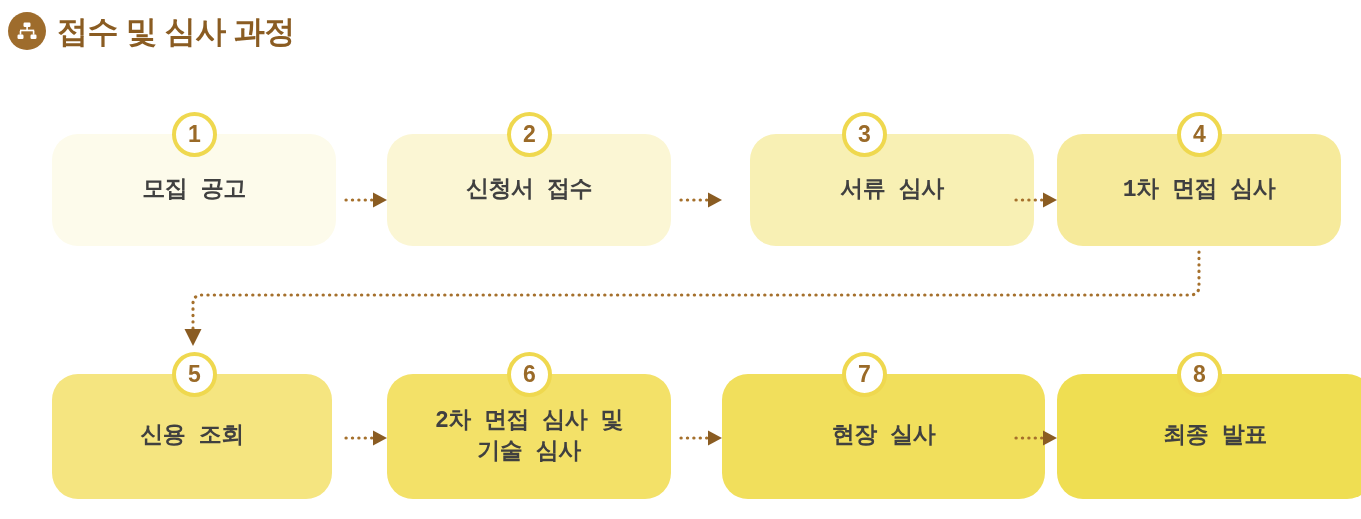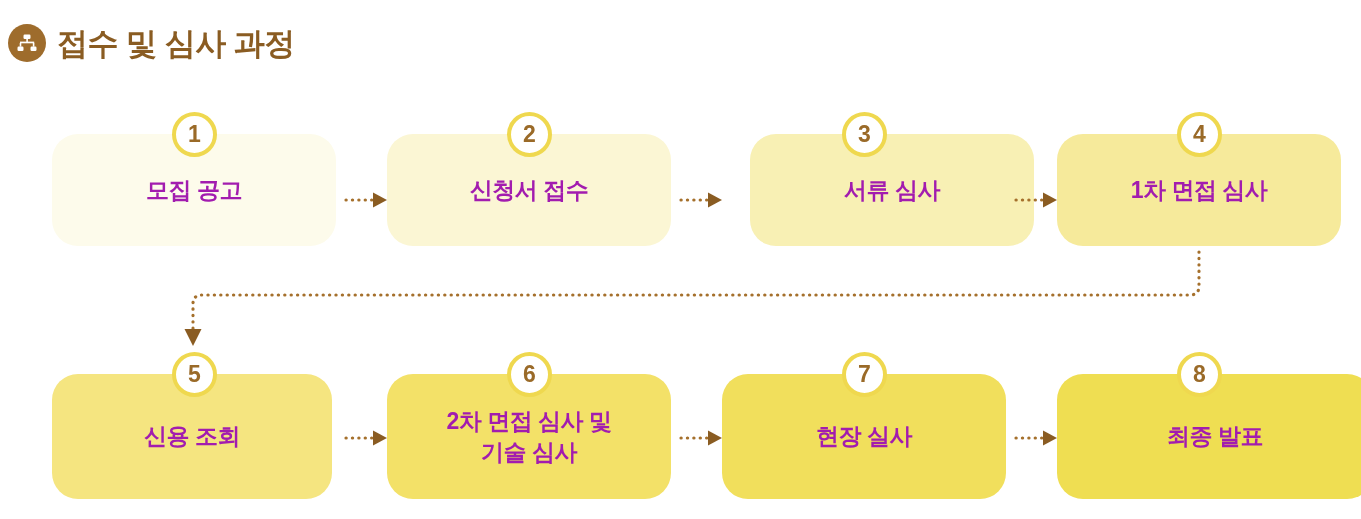--- a/index.html
+++ b/index.html
@@ -12,21 +12,21 @@
     height: 519px;
     position: relative;
     overflow: hidden;
     font-family: "Liberation Sans", "DejaVu Sans", sans-serif;
   }
 
   
   .header {
     position: absolute;
     left: 8px;
-    top: 24px;
+    top: 12px;
     display: flex;
     align-items: center;
     gap: 11px;
   }
   .header-icon {
     width: 38px;
     height: 38px;
     border-radius: 50%;
     background: #9E6C2C;
     display: flex;
@@ -73,24 +73,25 @@
     display: flex;
     align-items: center;
     justify-content: center;
     text-align: center;
     box-sizing: border-box;
     padding: 0 8px;
   }
   .step-label {
     font-size: 23px;
     font-weight: 700;
-    color: #a21caf;
+    color: #404040;
     line-height: 1.32;
     letter-spacing: -0.5px;
     white-space: pre-line;
+    font-family: Liberation Mono, monospace;
   }
   .step-badge {
     position: absolute;
     top: 0;
     width: 45px;
     height: 45px;
     border-radius: 50%;
     background: #FFFFFF;
     border: 4px solid #EFD84F;
     box-sizing: border-box;
@@ -230,21 +231,21 @@
 
   <svg class="harrow" style="left:679px; top:428px;" width="46" height="20" viewBox="0 0 46 20">
     <path class="harrow-line" d="M 2 10 L 29 10"></path>
     <polygon class="harrow-head" points="43,10 29,2.5 29,17.5"></polygon>
   </svg>
 
   <div class="step" style="left:722px; top:352px; width:284px;">
     <div class="step-badge" style="left:120px;">
       <span class="step-badge-num">7</span>
     </div>
-    <div class="step-box" style="width:284px; height:125px; background:#F1DF5C;">
+    <div class="step-box" style="width:323px; height:125px; background:#F1DF5C;">
       <span class="step-label">현장 실사</span>
     </div>
   </div>
 
   <svg class="harrow" style="left:1014px; top:428px;" width="46" height="20" viewBox="0 0 46 20">
     <path class="harrow-line" d="M 2 10 L 29 10"></path>
     <polygon class="harrow-head" points="43,10 29,2.5 29,17.5"></polygon>
   </svg>
 
   <div class="step" style="left:1057px; top:352px; width:284px;">

